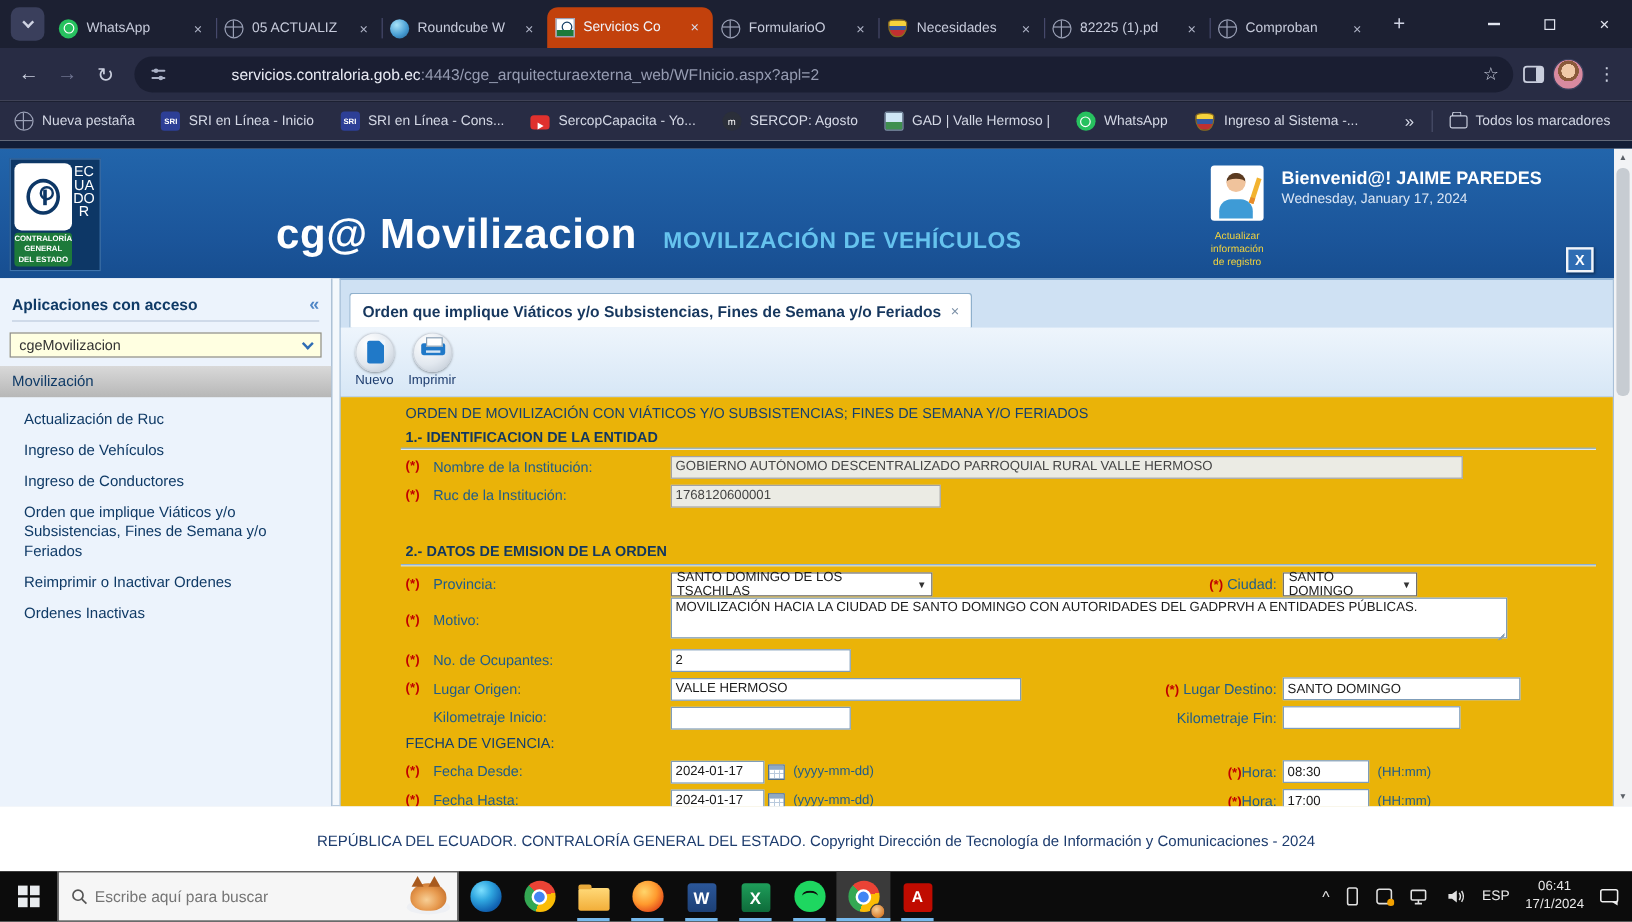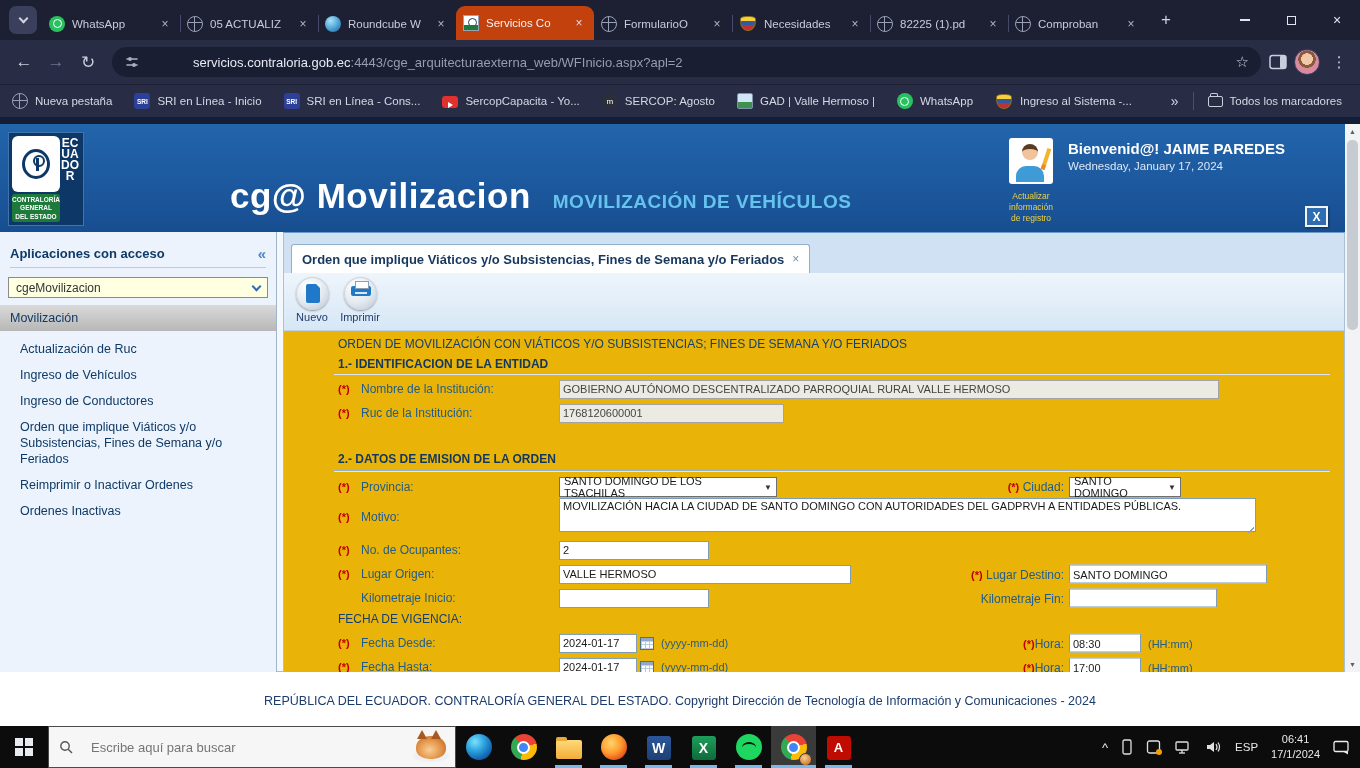--- a/index.html
+++ b/index.html
@@ -70,21 +70,21 @@
 
   
   #pg-header { position:absolute; top:7px; left:0; width:1360px; height:108px; background:linear-gradient(#2265ab,#1b559a 70%,#174e90); }
   .logo-block { position:absolute; left:8px; top:8px; width:76px; height:94px; background:#0d3766; border:1px solid #3f74ad; display:flex; padding:3px; }
   .logo-left { width:48px; display:flex; flex-direction:column; }
   .logo-white { background:#fff; border-radius:6px; height:56px; display:flex; align-items:center; justify-content:center; }
   .mono { width:28px; height:30px; border:3px solid #0d3766; border-radius:50%; position:relative; }
   .mono::after { content:""; position:absolute; left:11px; top:6px; width:2.5px; height:13px; background:#0d3766; }
   .mono::before { content:""; position:absolute; left:8px; top:3px; width:8px; height:8px; border:2px solid #0d3766; border-radius:50%; }
   .logo-green { margin-top:2px; background:#1d7a3a; border-radius:3px; flex:1; color:#fff; font-size:6.5px; font-weight:bold; text-align:center; line-height:1.35; padding-top:2px; }
-  .logo-vert { width:20px; color:#fff; font-weight:bold; font-size:12px; line-height:11px; text-align:center; padding-top:2px; letter-spacing:0; word-break:break-all; }
+  .logo-vert { width:20px; color:#fff; font-weight:normal; font-size:12px; line-height:11px; text-align:center; padding-top:2px; letter-spacing:0; word-break:break-all; }
   .title-row { position:absolute; left:230px; bottom:16px; display:flex; align-items:baseline; gap:22px; }
   .app-title { color:#fff; font-size:35px; font-weight:bold; letter-spacing:0.5px; }
   .app-subtitle { color:#66c3ee; font-size:19px; font-weight:bold; letter-spacing:0.5px; }
   .hdr-avatar { position:absolute; left:1008px; top:14px; width:46px; text-align:center; }
   .avatar-img { width:44px; height:46px; background:#fff; border-radius:3px; margin:0 auto; position:relative; overflow:hidden; }
   .avatar-head { position:absolute; left:13px; top:6px; width:16px; height:16px; border-radius:50%; background:#f0c39c; border-top:5px solid #5a3a20; }
   .avatar-body { position:absolute; left:7px; bottom:2px; width:28px; height:16px; border-radius:10px 10px 0 0; background:#3e9bd6; }
   .avatar-pencil { position:absolute; right:5px; top:10px; width:4px; height:22px; background:#f2b330; transform:rotate(18deg); border-bottom:5px solid #e88b2a; }
   .avatar-caption { margin-top:7px; color:#f0d23e; font-size:8.5px; line-height:1.3; }
   .welcome-block { position:absolute; left:1068px; top:16px; }
@@ -157,21 +157,21 @@
   
   #watermark { position:absolute; left:1028px; top:531px; z-index:50; pointer-events:none; }
   .wm1 { font-size:21px; color:#a9b2bd; }
   .wm2 { font-size:14.5px; color:#b6c1ce; margin-top:8px; white-space:nowrap; }
 
   
   #taskbar { position:absolute; top:726px; left:0; width:1360px; height:42px; background:#0c0c0c; display:flex; align-items:stretch; }
   .tb-start { width:48px; display:flex; align-items:center; justify-content:center; }
   .win-logo { display:grid; grid-template-columns:8px 8px; grid-template-rows:8px 8px; gap:1.5px; }
   .win-logo span { background:#e8ebee; }
-  .tb-search { width:408px; background:#f6f6f6; border:1px solid #4a4a4a; display:flex; align-items:center; gap:17px; padding:0 10px; }
+  .tb-search { width:334px; background:#f6f6f6; border:1px solid #4a4a4a; display:flex; align-items:center; gap:5px; padding:0 10px; }
   .tb-search-text { color:#595959; font-size:13px; flex:1; border:none; background:transparent; font-family:"Liberation Sans",sans-serif; outline:none; }
   .fox { width:36px; height:30px; position:relative; margin-right:-4px; }
   .fox-bed { position:absolute; bottom:0; left:0; width:36px; height:12px; background:#eef0f4; border-radius:50%; }
   .fox-body { position:absolute; bottom:3px; left:3px; width:30px; height:23px; border-radius:55% 55% 48% 48%; background:radial-gradient(ellipse at 45% 60%,#f7cf96 0%,#e79a4f 45%,#c06a27 85%); }
   .fox-ear1,.fox-ear2 { position:absolute; top:-2px; width:0; height:0; border-left:5px solid transparent; border-right:5px solid transparent; border-bottom:9px solid #a85a1e; }
   .fox-ear1 { left:4px; } .fox-ear2 { left:18px; }
   .tb-app { width:45px; display:flex; align-items:center; justify-content:center; position:relative; }
   .tb-app.running::after { content:""; position:absolute; bottom:0; left:9px; right:9px; height:3px; background:#76b9ed; }
   .tb-app.active { background:#3a3a3a; }
   .tb-app.active::after { left:0; right:0; }

